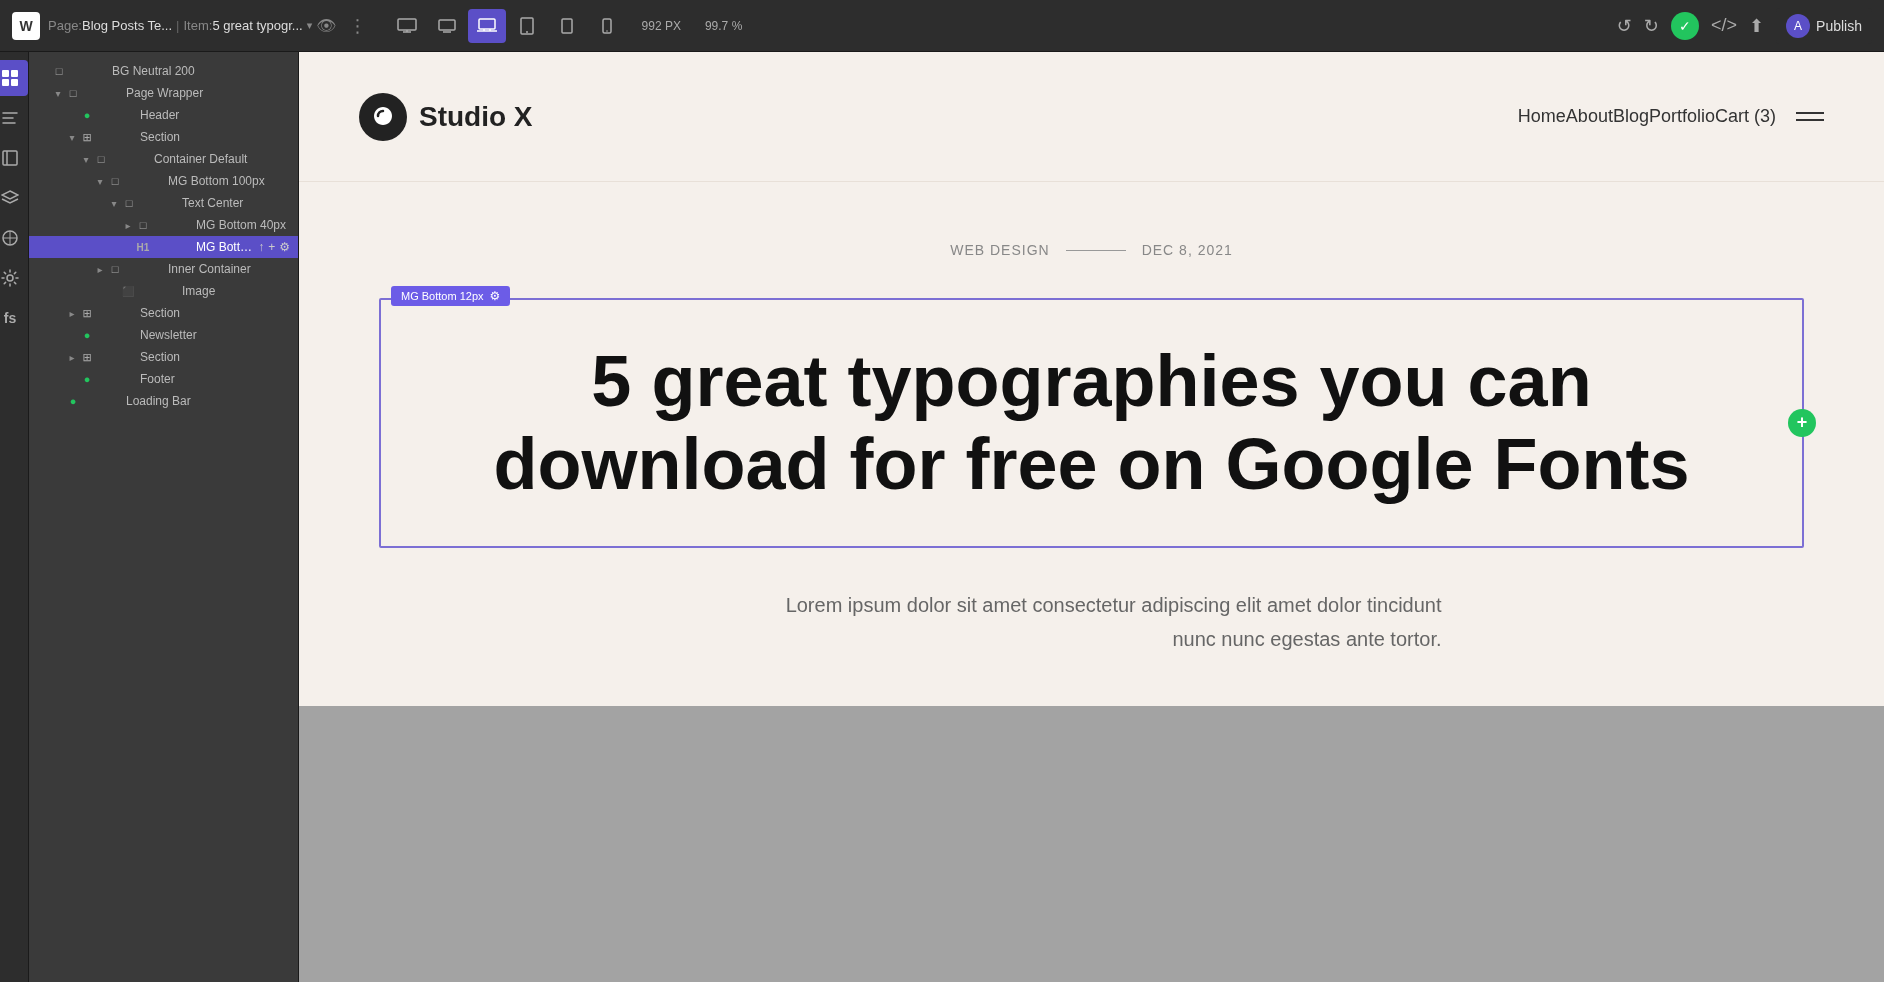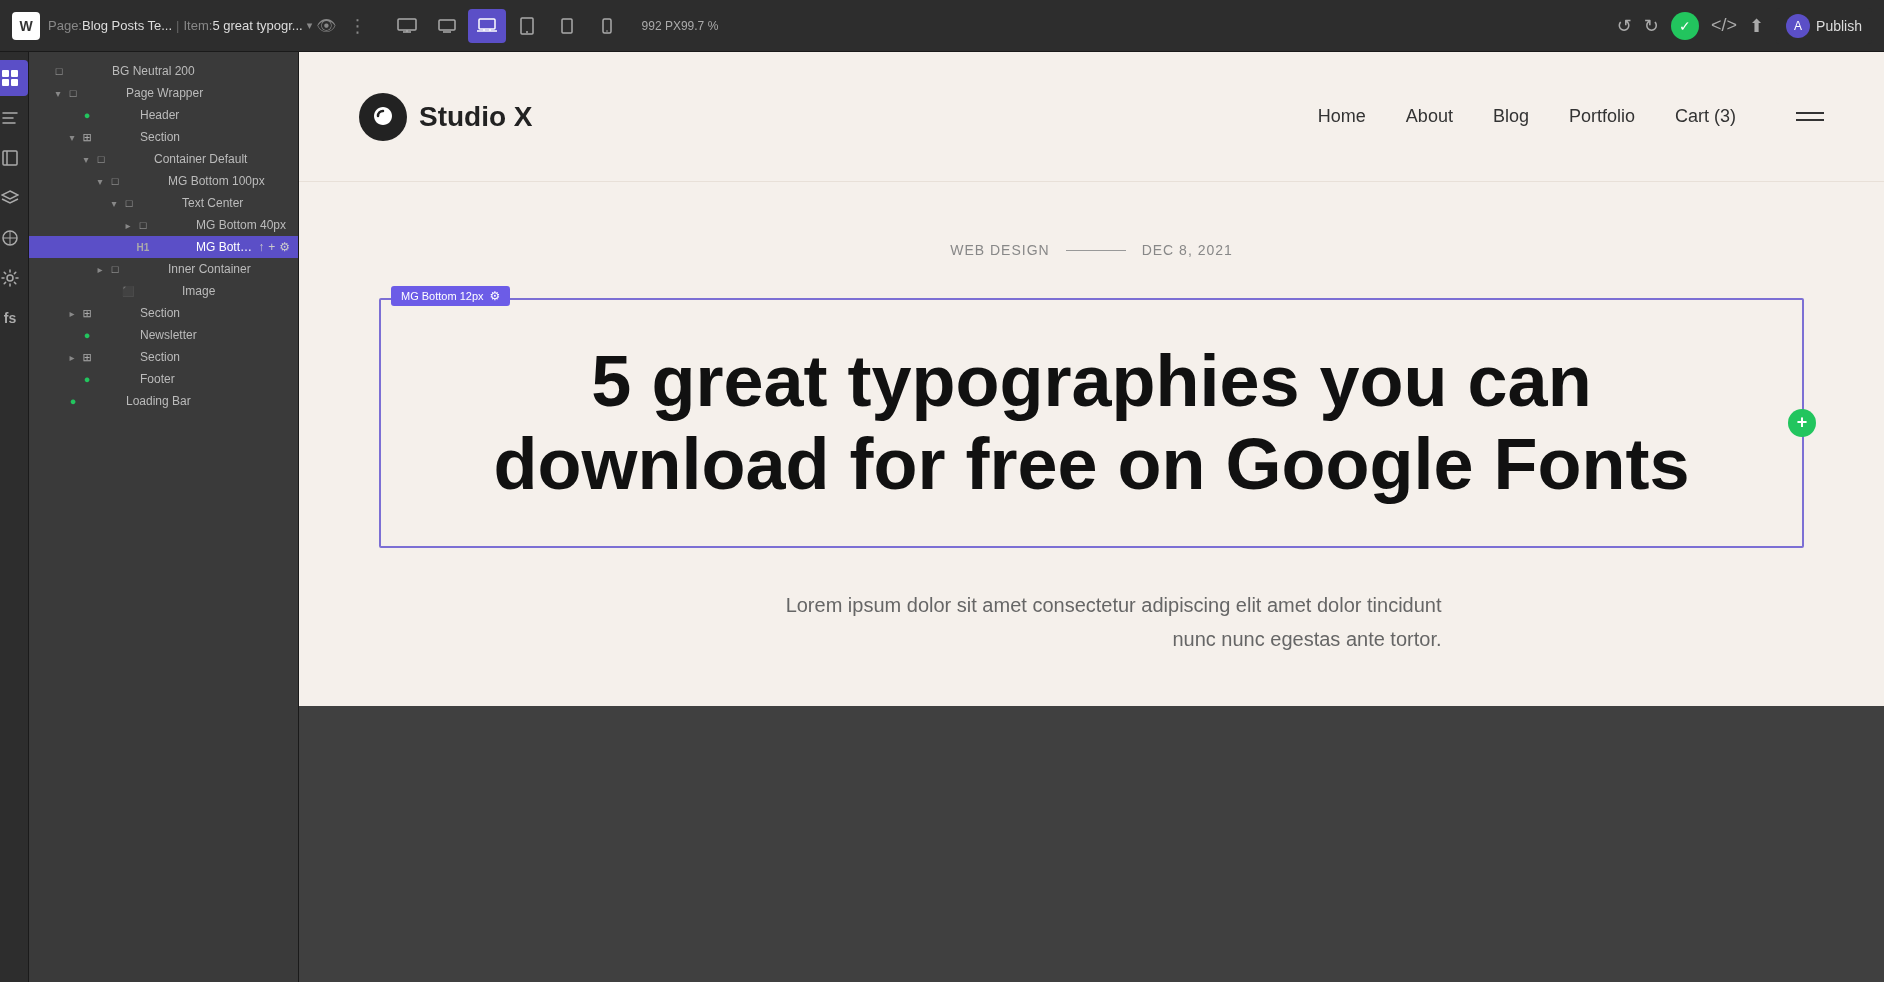--- a/index.html
+++ b/index.html
@@ -41,21 +41,21 @@
       margin-left: 12px;
     }
     .device-btn {
       width: 38px; height: 34px;
       display: flex; align-items: center; justify-content: center;
       border-radius: 4px; cursor: pointer; color: #aaa; font-size: 18px;
       background: transparent;
     }
     .device-btn.active { background: #5b4fc7; color: white; }
     .topbar-dimensions {
-      display: flex; align-items: center; gap: 0;
+      display: flex; align-items: center; gap: 24px;
       font-size: 12px; color: #aaa; margin-left: 8px;
     }
     .topbar-right {
       margin-left: auto;
       display: flex; align-items: center; gap: 12px;
     }
     .topbar-right .icon-btn {
       color: #aaa; font-size: 18px; cursor: pointer; background: none; border: none;
       display: flex; align-items: center;
     }
@@ -174,21 +174,21 @@
     .action-icon { color: #ccc; font-size: 12px; }
 
     
     .canvas-area {
       flex: 1;
       background: #555;
       overflow: auto;
       position: relative;
     }
     .canvas-inner {
-      background: #404040;
+      background: #a3a3a3;
       min-height: 100%;
       position: relative;
     }
 
     
     .site-nav {
       background: #f5f0eb;
       padding: 0 60px;
       height: 130px;
       display: flex; align-items: center; justify-content: space-between;
@@ -201,21 +201,21 @@
       width: 48px; height: 48px;
       background: #222;
       border-radius: 50%;
       display: flex; align-items: center; justify-content: center;
     }
     .site-logo-icon svg { width: 28px; height: 28px; }
     .site-logo-name {
       font-size: 28px; font-weight: 700; color: #222;
     }
     .site-nav-links {
-      display: flex; align-items: center; gap: 40px;
+      display: flex; align-items: center; 
     }
     .site-nav-link {
       font-size: 18px; color: #333; text-decoration: none;
     }
     .site-hamburger {
       display: flex; flex-direction: column; gap: 5px; cursor: pointer; margin-left: 20px;
     }
     .site-hamburger span {
       width: 28px; height: 2px; background: #333; display: block;
     }

